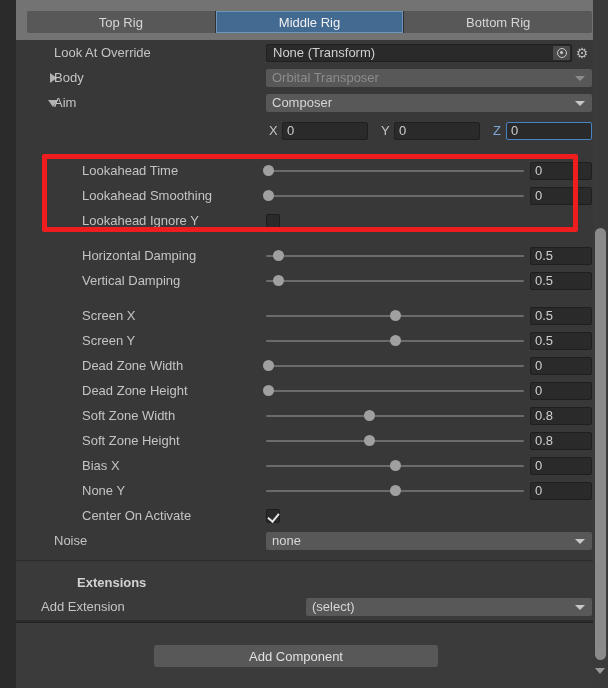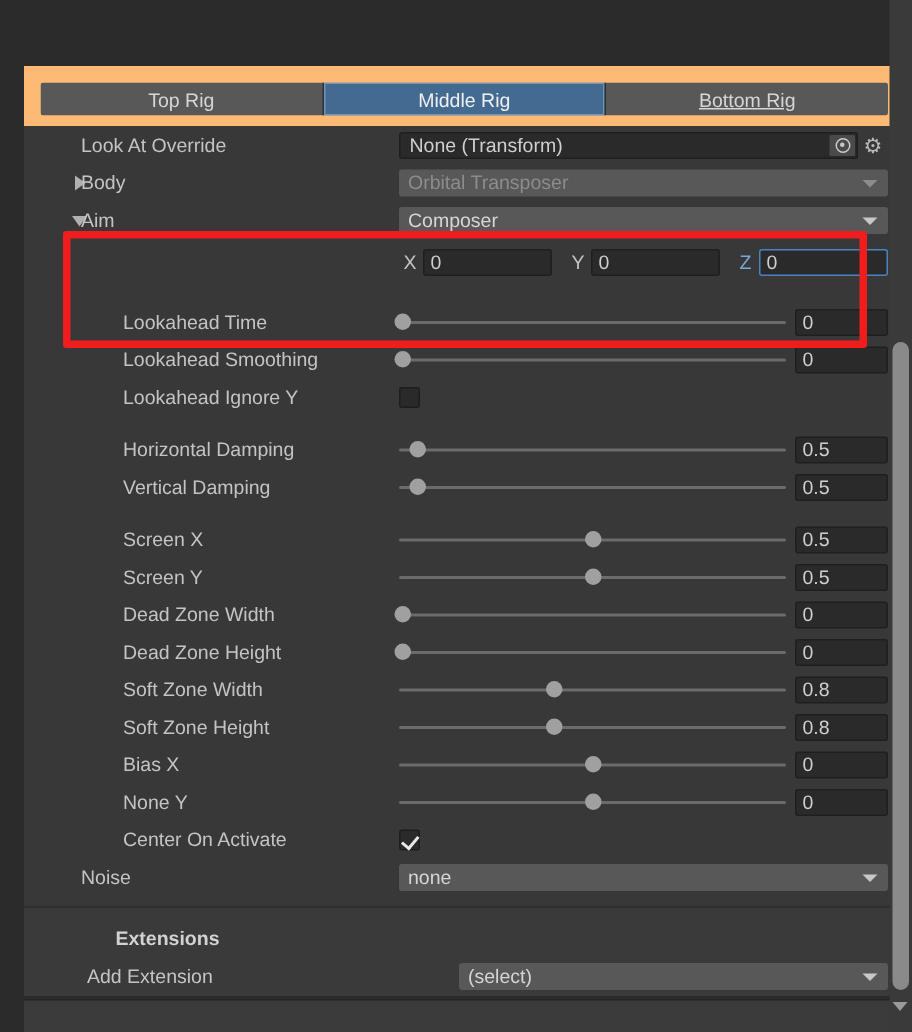--- a/index.html
+++ b/index.html
@@ -15,42 +15,41 @@
   #root {
     position: absolute; inset: 0;
     background: #2b2b2b;
   }
   .left-gutter {
     position: absolute; left: 0; top: 0; width: 16px; height: 688px;
     background: #2b2b2b;
   }
   .inspector {
     position: absolute; left: 16px; top: 0; width: 592px; height: 496px;
-    background: #fdba74;
-    margin-top: 44px;
+    background: #737373;
   }
 
   
   .tabbar {
     position: absolute; left: 11px; top: 11px;
     width: 565px; height: 22px;
     display: flex;
     border-radius: 2px;
     overflow: hidden;
   }
   .tab {
     flex: 1 1 0;
     display: flex; align-items: center; justify-content: center;
     background: #585858;
     color: #d6d6d6;
     font-size: 13px;
     border-right: 1px solid #303030;
     cursor: default;
   }
-  .tab:last-child { border-right: none; text-decoration: underline; }
+  .tab:last-child { border-right: none; }
   .tab.active {
     background: #436a91;
     color: #f0f0f0;
     box-shadow: inset 0 0 0 1px #6e96bd;
   }
 
   
   .content {
     position: absolute; left: 0; top: 40px; width: 592px; height: 523px;
     background: #383838;
@@ -68,21 +67,21 @@
     color: #c4c4c4;
     font-size: 13px;
     white-space: nowrap;
     line-height: 1;
   }
 
   .lbl-col { position: absolute; left: 0; top: 0; height: 100%; display: flex; align-items: center; justify-content: center; }
 
   
   .i1 { padding-left: 38px; }
-  .i2 { padding-left: 42px; }
+  .i2 { padding-left: 25px; }
   .i3 { padding-left: 52px; }
   .i4 { padding-left: 66px; }
 
   .foldout {
     position: absolute;
     width: 0; height: 0;
     top: 50%;
   }
   .foldout.closed {
     left: 34px; margin-top: -5px;

